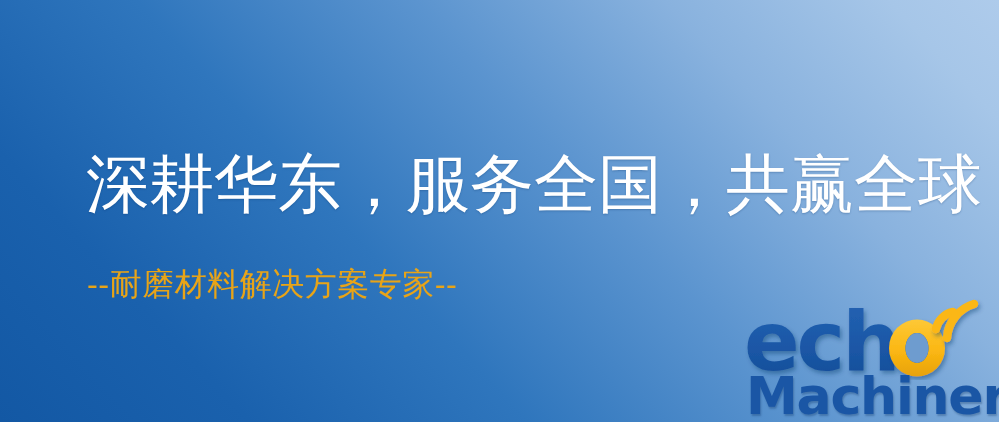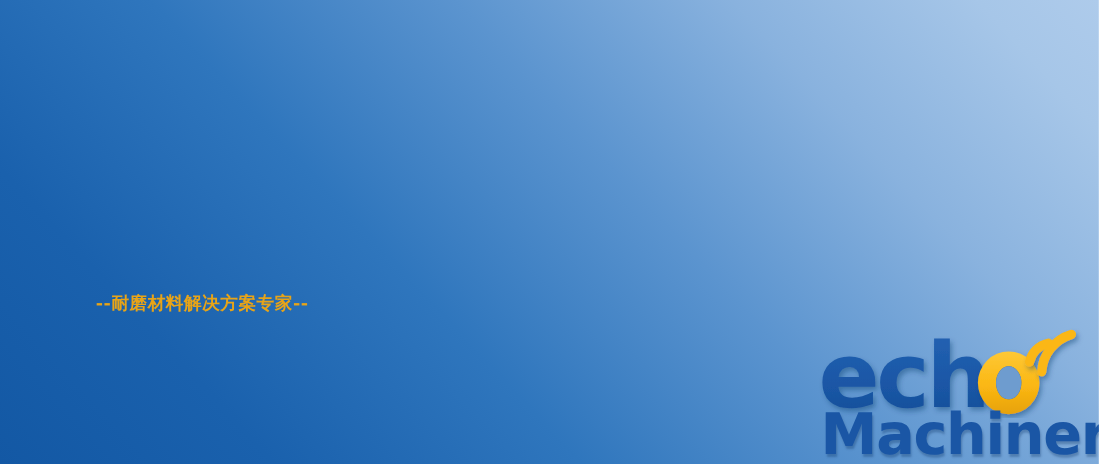--- a/index.html
+++ b/index.html
@@ -41,23 +41,23 @@
     white-space: nowrap;
     text-shadow: 0 1px 2px rgba(10,50,100,0.28);
   }
 
   
   .subtitle {
     position: absolute;
     left: 87px;
     top: 268px;
     font-family: "DejaVu Serif", "Liberation Serif", serif;
-    font-size: 16px;
+    font-size: 32px;
     line-height: 1.0;
-    font-weight: 700;
+    font-weight: 400;
     color: #e8a417;
     letter-spacing: 0.5px;
     white-space: nowrap;
   }
 
   
   .logo {
     position: absolute;
     left: 744px;
     top: 296px;
@@ -100,20 +100,21 @@
     line-height: 1;
     margin-left: 3px;
     padding-bottom: 4px;
   }
 </style>
 </head>
 <body>
 
 <div id="banner">
 
+  <div class="headline">深耕华东，服务全国，共赢全球</div>
 
   <div class="subtitle">--耐磨材料解决方案专家--</div>
 
   <div class="logo">
 
     <svg class="logo-wordmark" viewBox="0 0 250 84">
       <defs>
         <filter id="dropsh" x="-30%" y="-30%" width="180%" height="180%">
           <feDropShadow dx="2" dy="3" stdDeviation="2.2" flood-color="#0b3566" flood-opacity="0.40"></feDropShadow>
         </filter>

